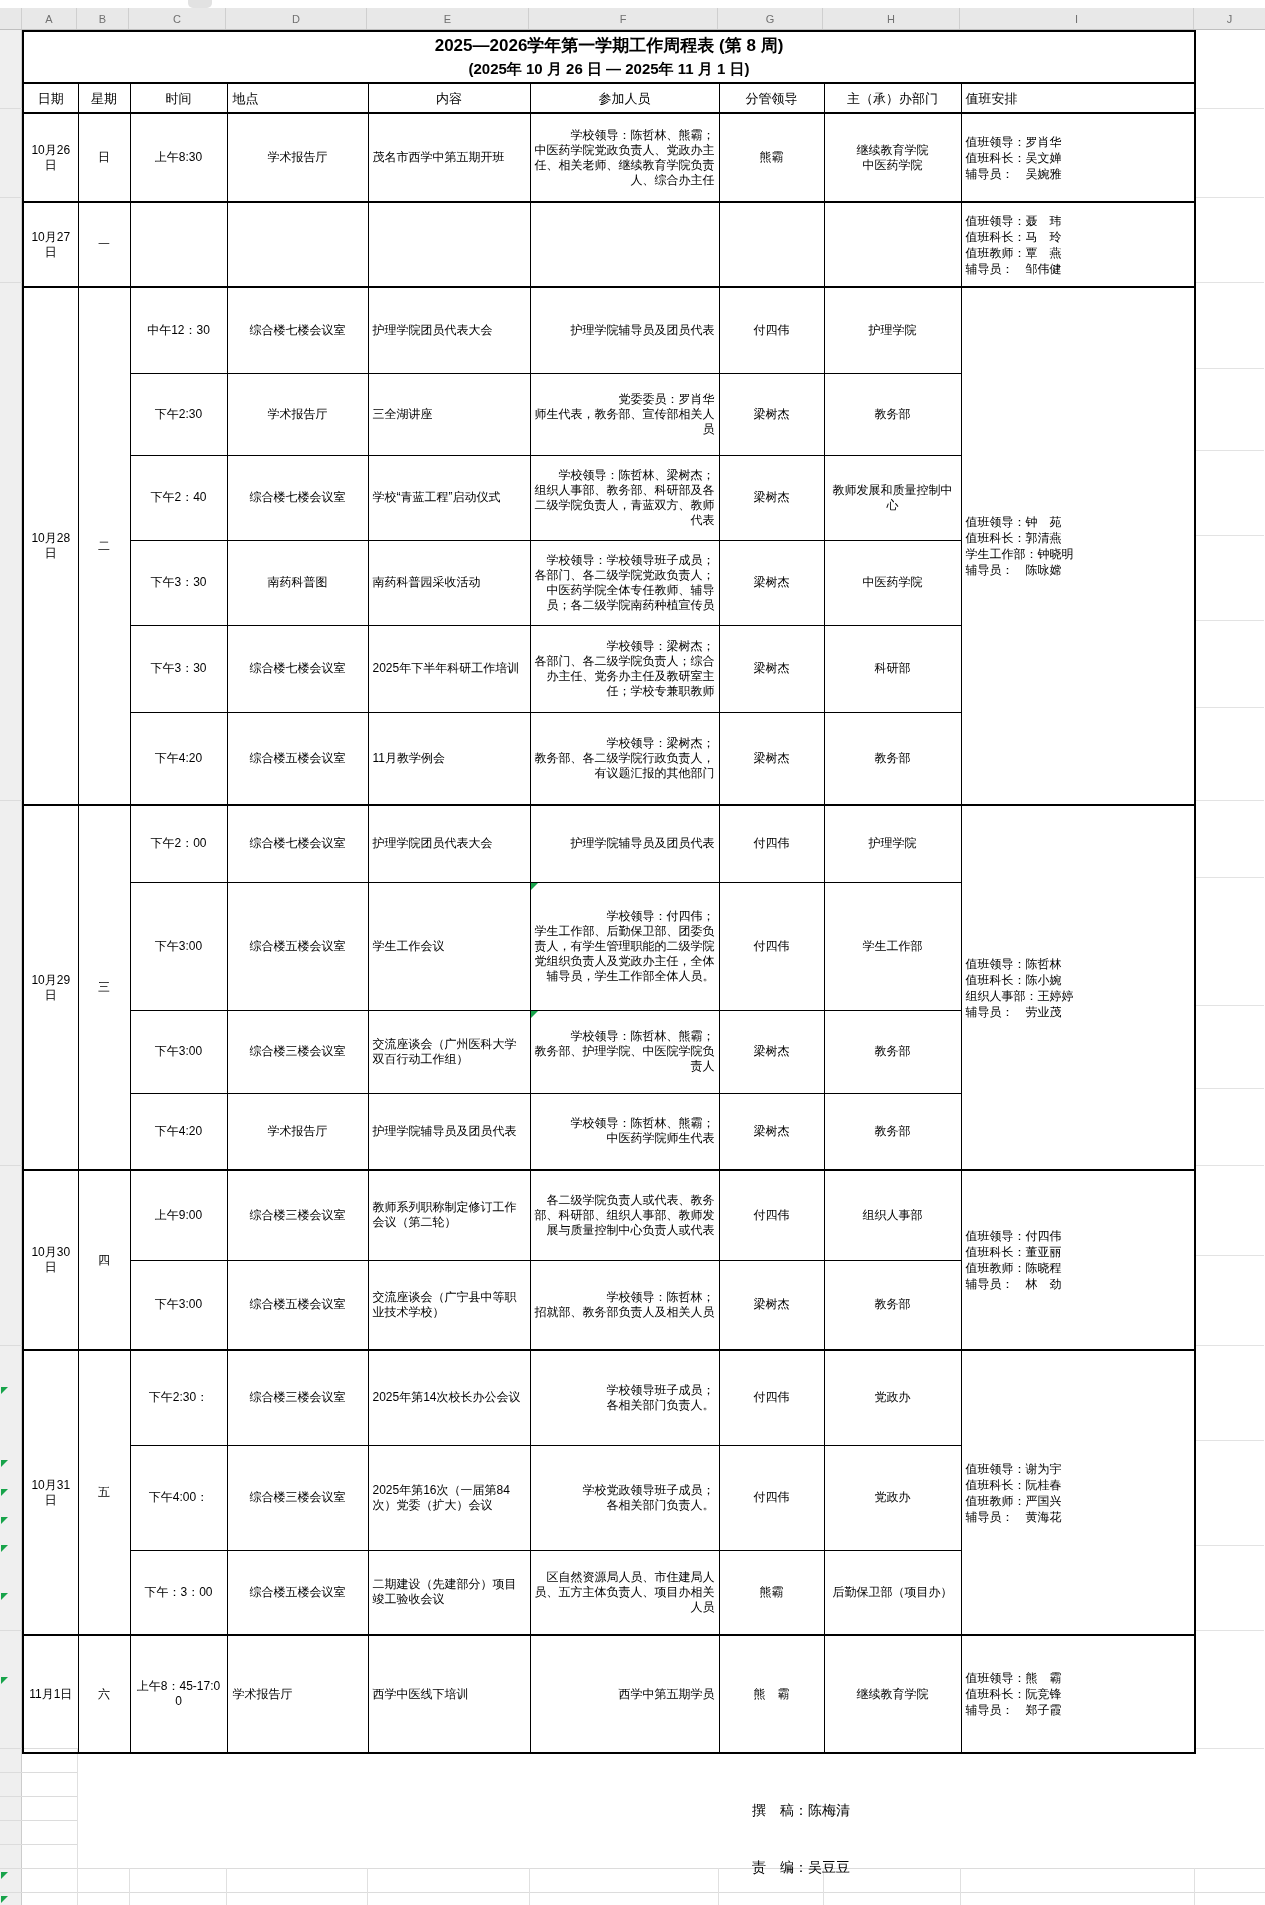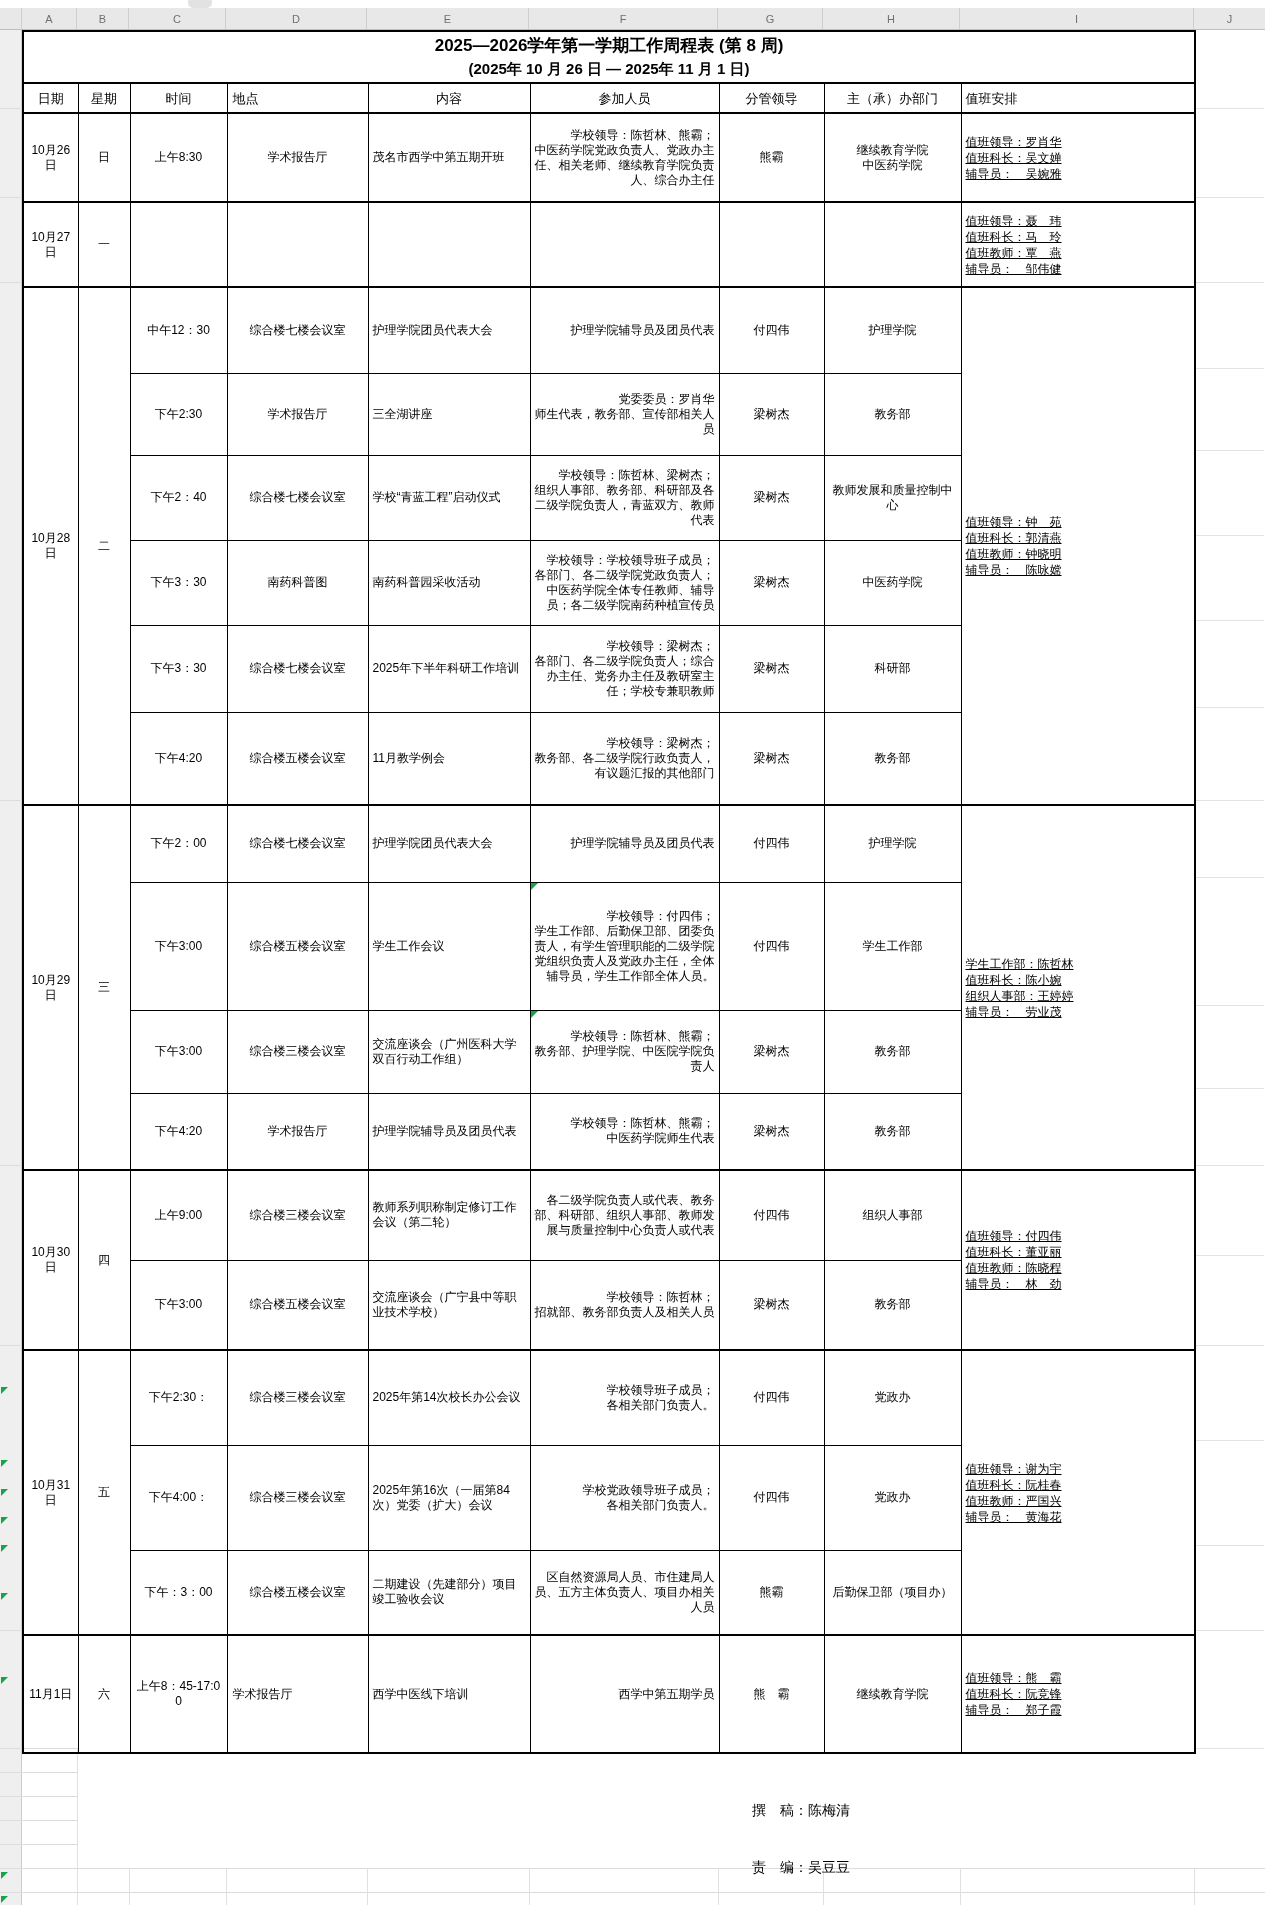--- a/index.html
+++ b/index.html
@@ -27,21 +27,21 @@
   tr.hrow td{border-top:2px solid #000;border-bottom:2px solid #000;font-size:13px;}
   tr.daytop td{border-top:2px solid #000;}
   td.title-cell{border:1px solid #000;text-align:center;vertical-align:middle;}
   .t1{font-size:17px;font-weight:600;line-height:24px;}
   .t2{font-size:15px;font-weight:600;line-height:22px;}
   td.cd,td.cw,td.ct,td.cp,td.cl{text-align:center;}
   td.cde{text-align:center;white-space:pre-line;margin-top:30px;}
   td.cc{text-align:left;white-space:pre-line;}
   td.cpa{text-align:right;white-space:pre-line;line-height:15px;position:relative;}
   td.cdu{text-align:left;padding-left:7px;font-size:12.5px;}
-  .duty-line{line-height:16px;white-space:pre;text-decoration:underline;}
+  .duty-line{line-height:16px;white-space:pre;}
   .hl{text-align:left !important;padding-left:5px !important;}
   .cmark{position:absolute;left:0;top:0;width:0;height:0;display:block;
          border-top:7px solid #17a34a;border-right:7px solid transparent;}
   
   .footer{position:absolute;left:752px;top:1763px;font-size:14px;line-height:19px;white-space:pre;}
   .jstrip .hline{background:#e3e3e3;}
 </style>
 </head>
 <body>
 
@@ -198,21 +198,21 @@
       <td class="cw" rowspan="6">二</td>
       <td class="ct">中午12：30</td>
       <td class="cp">综合楼七楼会议室</td>
       <td class="cc">护理学院团员代表大会</td>
       <td class="cpa">护理学院辅导员及团员代表</td>
       <td class="cl">付四伟</td>
       <td class="cde">护理学院</td>
       <td class="cdu" rowspan="6">
         <div class="duty-line">值班领导：钟　苑</div>
         <div class="duty-line">值班科长：郭清燕</div>
-        <div class="duty-line">值班教师：钟晓明</div>
+        <div class="duty-line">学生工作部：钟晓明</div>
         <div class="duty-line">辅导员：　陈咏嫦</div>
       </td>
     </tr>
     <tr style="height:82px">
       <td class="ct">下午2:30</td>
       <td class="cp">学术报告厅</td>
       <td class="cc">三全湖讲座</td>
       <td class="cpa">党委委员：罗肖华
 师生代表，教务部、宣传部相关人员</td>
       <td class="cl">梁树杰</td>
@@ -258,21 +258,21 @@
     <tr class="daytop" style="height:77px">
       <td class="cd" rowspan="4">10月29日</td>
       <td class="cw" rowspan="4">三</td>
       <td class="ct">下午2：00</td>
       <td class="cp">综合楼七楼会议室</td>
       <td class="cc">护理学院团员代表大会</td>
       <td class="cpa">护理学院辅导员及团员代表</td>
       <td class="cl">付四伟</td>
       <td class="cde">护理学院</td>
       <td class="cdu" rowspan="4">
-        <div class="duty-line">学生工作部：陈哲林</div>
+        <div class="duty-line">值班领导：陈哲林</div>
         <div class="duty-line">值班科长：陈小婉</div>
         <div class="duty-line">组织人事部：王婷婷</div>
         <div class="duty-line">辅导员：　劳业茂</div>
       </td>
     </tr>
     <tr style="height:128px">
       <td class="ct">下午3:00</td>
       <td class="cp">综合楼五楼会议室</td>
       <td class="cc">学生工作会议</td>
       <td class="cpa"><i class="cmark"></i><span style="white-space:pre-line">学校领导：付四伟；

